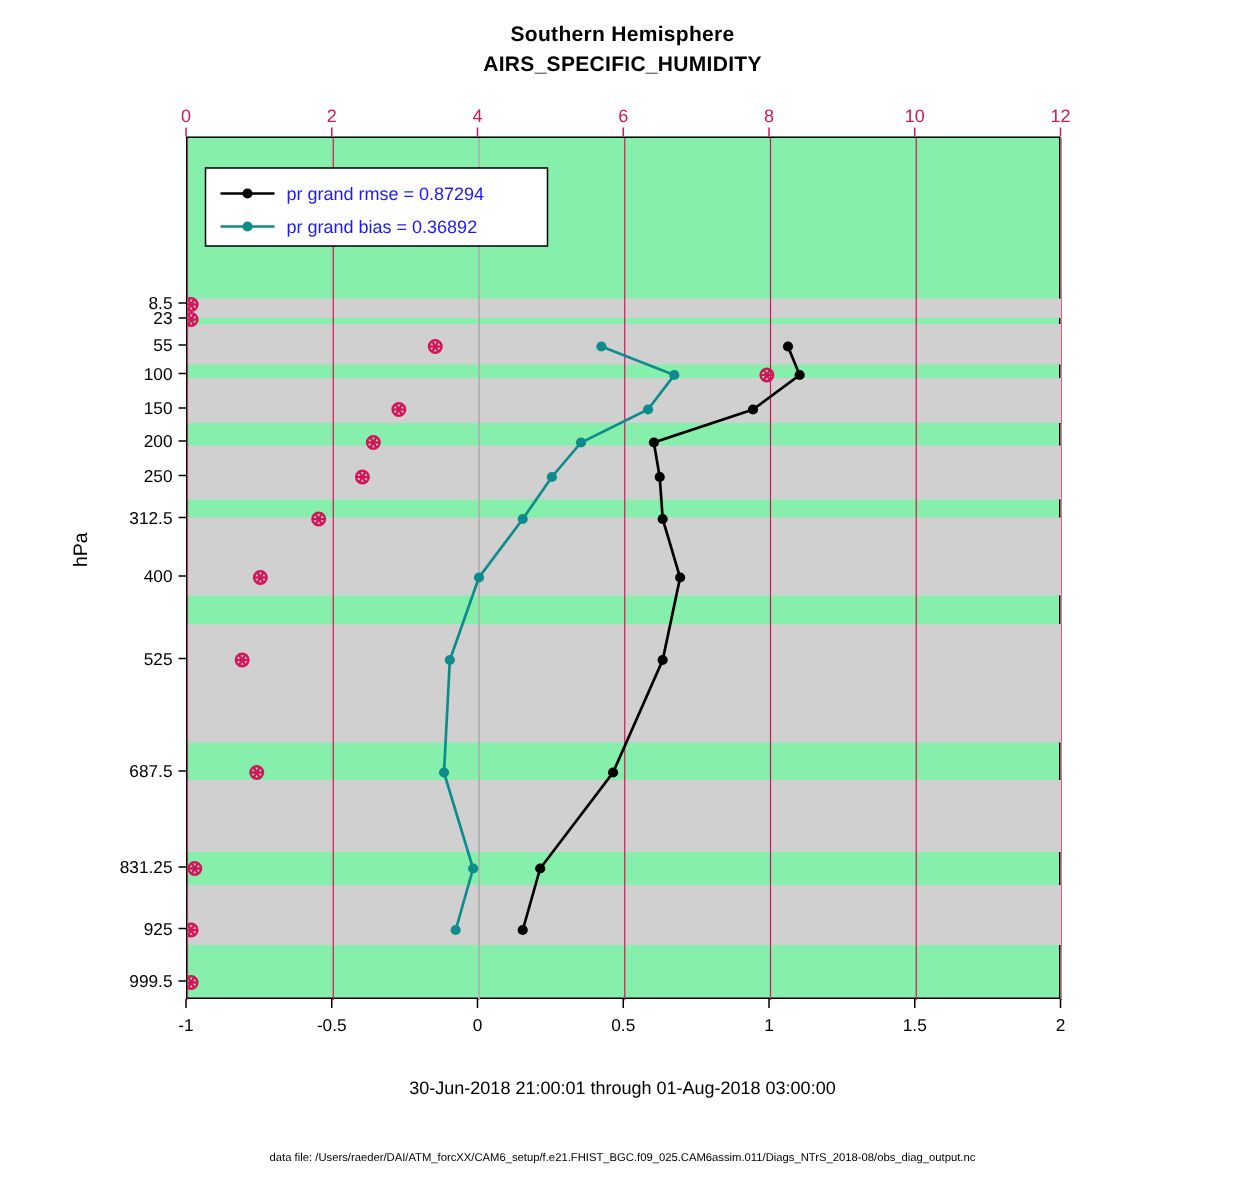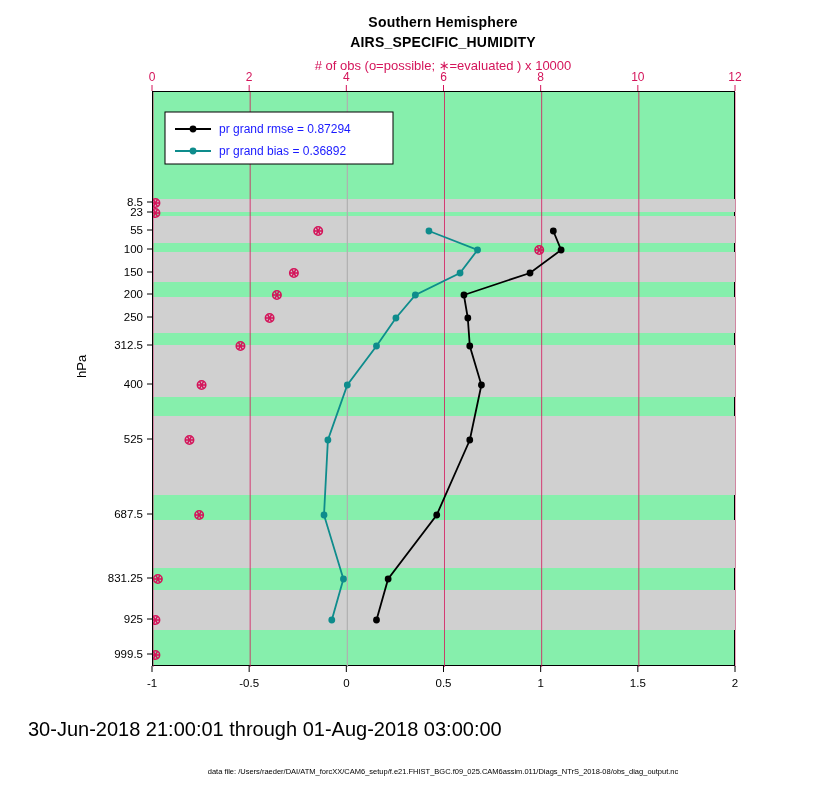--- a/index.html
+++ b/index.html
@@ -12,21 +12,20 @@
     height: 800px;
     font-family: "Liberation Sans", sans-serif;
     color: #000000;
     position: relative;
     overflow: hidden;
   }
   #stage {
     position: relative;
     width: 724px;
     height: 800px;
-    margin-left: 28px;
   }
   .title-block {
     position: absolute;
     top: 12px;
     left: 0;
     width: 830px;
     text-align: center;
   }
   .title-line {
     font-size: 14px;
@@ -74,21 +73,22 @@
     left: 0;
     width: 830px;
     text-align: center;
     font-size: 13px;
   }
   .subtitle-date {
     position: absolute;
     top: 718px;
     left: 0;
     width: 830px;
-    font-size: 20px;
+    text-align: center;
+    font-size: 12px;
   }
   .footer-note {
     position: absolute;
     top: 767px;
     left: 0;
     width: 830px;
     text-align: center;
     font-size: 7.5px;
   }
   .tick-text {
@@ -109,21 +109,20 @@
 </head>
 <body>
 
 <div id="stage">
 
   <div class="title-block">
     <div class="title-line">Southern Hemisphere</div>
     <div class="title-line">AIRS_SPECIFIC_HUMIDITY</div>
   </div>
 
-  <div class="top-axis-label"># of obs (o=possible; ∗=evaluated ) x 10000</div>
 
   <div class="ylabel">hPa</div>
 
   <div class="plot">
     <svg id="plot-svg" width="583" height="575" viewBox="0 0 583 575">
         <rect x="0" y="107" width="583" height="13" fill="#d0d0d0"></rect>
         <rect x="0" y="124" width="583" height="27" fill="#d0d0d0"></rect>
         <rect x="0" y="160" width="583" height="30" fill="#d0d0d0"></rect>
         <rect x="0" y="205" width="583" height="36" fill="#d0d0d0"></rect>
         <rect x="0" y="253" width="583" height="52" fill="#d0d0d0"></rect>

